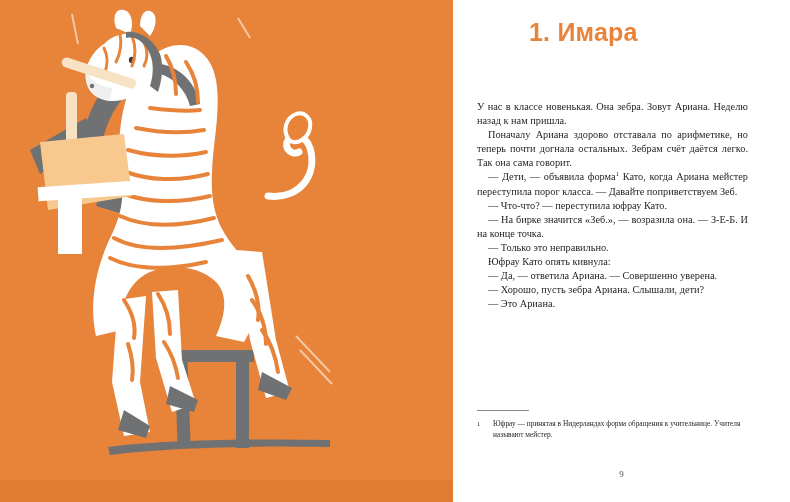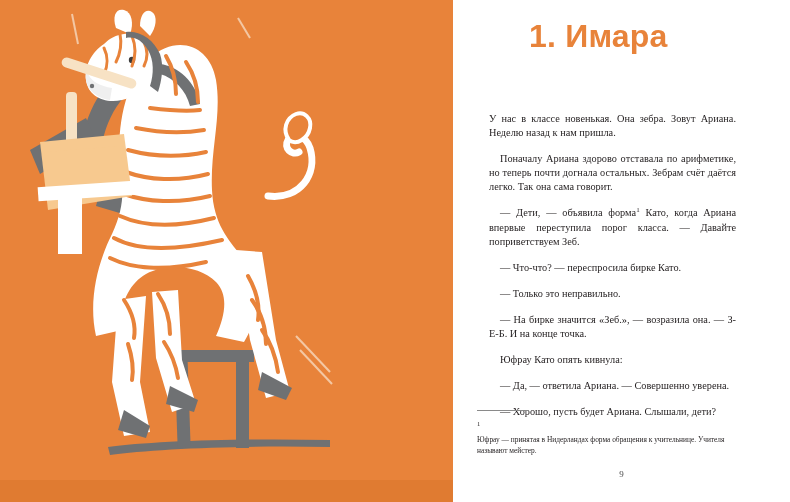--- a/index.html
+++ b/index.html
@@ -46,37 +46,37 @@
     width: 337px;
     height: 502px;
     background: #ffffff;
   }
   .chapter-title {
     position: absolute;
     left: 76px;
     top: 18px;
     font-family: "Liberation Sans", sans-serif;
     font-weight: bold;
-    font-size: 32px;
+    font-size: 25px;
     color: #e8833a;
     letter-spacing: 0.2px;
     white-space: nowrap;
   }
   .body-col {
     position: absolute;
     left: 24px;
     top: 100px;
     width: 271px;
     font-size: 10.3px;
     line-height: 14.1px;
     color: #231f20;
     text-align: justify;
   }
   .body-col p {
-    margin: 12px;
+    margin: 0;
   }
   .body-col p.ind {
     text-indent: 11px;
   }
   .sup {
     font-size: 7px;
     vertical-align: super;
     line-height: 0;
   }
   .footnote-rule {
@@ -89,21 +89,20 @@
   }
   .footnote {
     position: absolute;
     left: 24px;
     top: 419px;
     width: 272px;
     font-size: 7.4px;
     line-height: 10.5px;
     color: #231f20;
     display: flex;
-    flex-direction: column;
   }
   .footnote .fn-num {
     width: 16px;
     flex: 0 0 16px;
     font-size: 6.6px;
   }
   .footnote .fn-text {
     flex: 1 1 auto;
   }
   .page-number {
@@ -217,27 +216,28 @@
     <div class="bottom-band"></div>
   </div>
 
   <div class="right-page">
 
     <div class="chapter-title">1. Имара</div>
 
     <div class="body-col">
       <p>У нас в классе новенькая. Она зебра. Зовут Ариана. Неделю назад к нам пришла.</p>
       <p class="ind">Поначалу Ариана здорово отставала по арифметике, но теперь почти догнала остальных. Зебрам счёт даётся легко. Так она сама говорит.</p>
-      <p class="ind"><span>— Дети, — объявила форма</span><span class="sup">1</span><span> Като, когда Ариана впервые переступила порог класса. — Давайте поприветствуем Зеб.</span></p>
-      <p class="ind">— Что-что? — переспросила бирке Като.</p>
+      <p class="ind"><span>— Дети, — объявила форма</span><span class="sup">1</span><span> Като, когда Ариана мейстер переступила порог класса. — Давайте поприветствуем Зеб.</span></p>
+      <p class="ind">— Что-что? — переступила юфрау Като.</p>
+      <p class="ind">— На  бирке  значится  «Зеб.»,  —  возразила  она.  —  З-Е-Б. И на конце точка.</p>
       <p class="ind">— Только это неправильно.</p>
-      <p class="ind">— На  бирке  значится  «Зеб.»,  —  возразила  она.  —  З-Е-Б. И на конце точка.</p>
       <p class="ind">Юфрау Като опять кивнула:</p>
       <p class="ind">— Да, — ответила Ариана. — Совершенно уверена.</p>
-      <p class="ind">— Хорошо, пусть будет Ариана. Слышали, дети?</p>
+      <p class="ind">— Хорошо, пусть зебра Ариана. Слышали, дети?</p>
+      <p class="ind">— Это Ариана.</p>
     </div>
 
     <div class="footnote-rule"></div>
 
     <div class="footnote">
       <div class="fn-num">1</div>
       <div class="fn-text">Юфрау — принятая в Нидерландах форма обращения к учительнице. Учителя называют мейстер.</div>
     </div>
 
     <div class="page-number">9</div>

